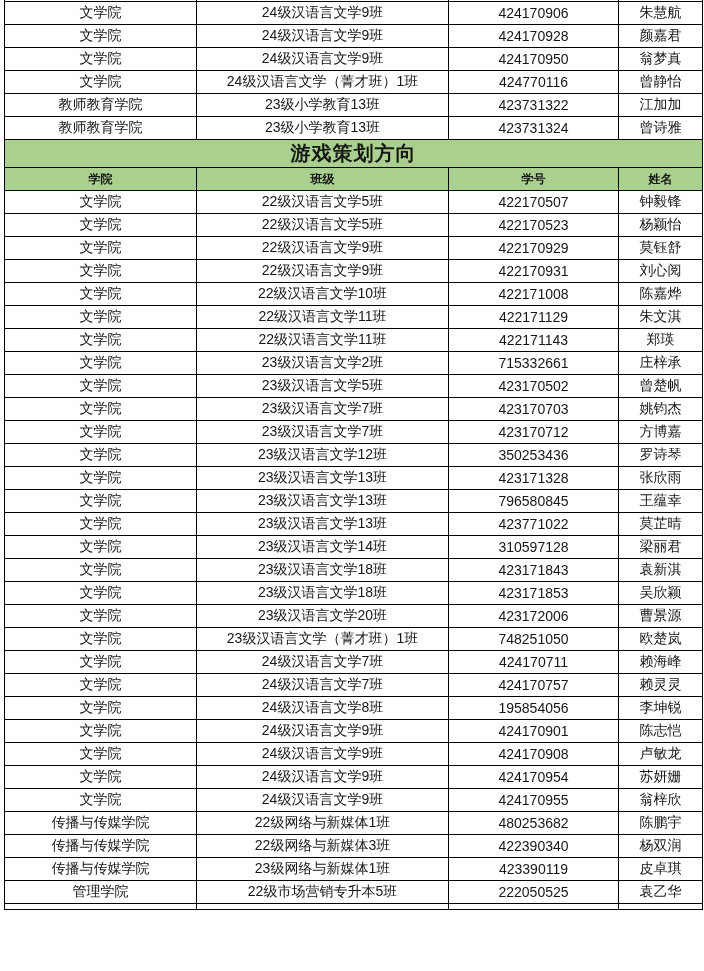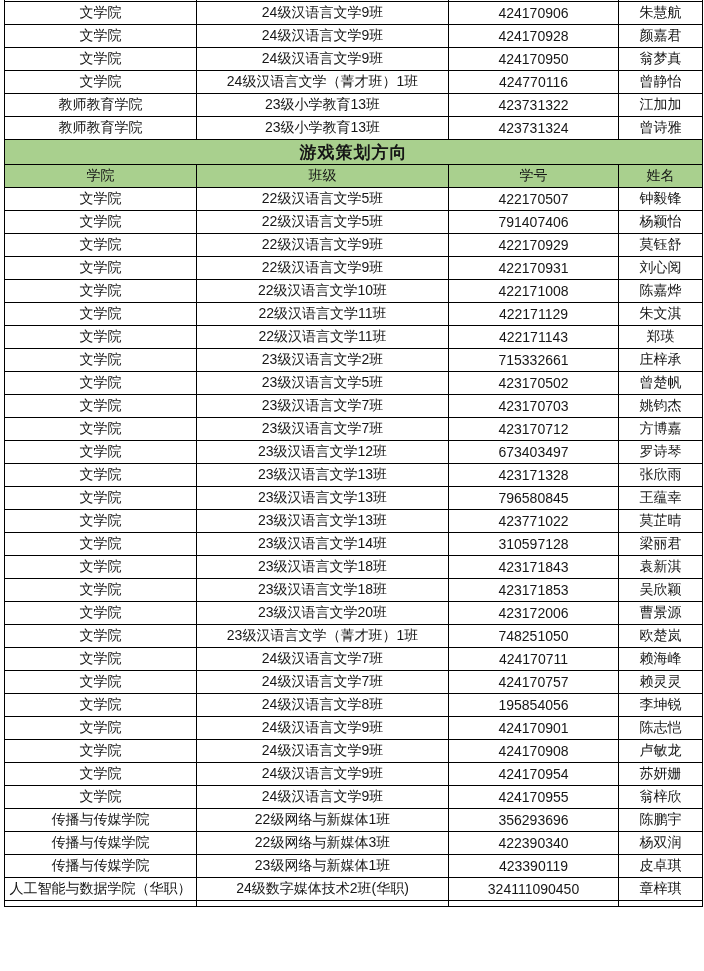--- a/index.html
+++ b/index.html
@@ -31,28 +31,28 @@
     font-weight:normal;
     color:var(--text);
     white-space:nowrap;
     overflow:hidden;
   }
   tr.sliver td{height:3px;}
   tr.sliver-b td{height:5px;}
   td.section{
     background:var(--green);
     font-weight:bold;
-    font-size:17px;
+    font-size:20px;
     height:24px;
     letter-spacing:1px;
   }
   tr.cols th{
     background:var(--green);
-    font-weight:normal;
-    font-size:14px;
+    font-weight:bold;
+    font-size:12px;
   }
 </style>
 </head>
 <body>
 
 <table>
   <colgroup>
     <col style="width:192px">
     <col style="width:252px">
     <col style="width:170px">
@@ -118,21 +118,21 @@
   <tbody id="tbody-main">
       <tr>
         <td>文学院</td>
         <td>22级汉语言文学5班</td>
         <td>422170507</td>
         <td>钟毅锋</td>
       </tr>
       <tr>
         <td>文学院</td>
         <td>22级汉语言文学5班</td>
-        <td>791407406</td>
+        <td>422170523</td>
         <td>杨颖怡</td>
       </tr>
       <tr>
         <td>文学院</td>
         <td>22级汉语言文学9班</td>
         <td>422170929</td>
         <td>莫钰舒</td>
       </tr>
       <tr>
         <td>文学院</td>
@@ -178,21 +178,21 @@
       </tr>
       <tr>
         <td>文学院</td>
         <td>23级汉语言文学7班</td>
         <td>423170712</td>
         <td>方博嘉</td>
       </tr>
       <tr>
         <td>文学院</td>
         <td>23级汉语言文学12班</td>
-        <td>673403497</td>
+        <td>350253436</td>
         <td>罗诗琴</td>
       </tr>
       <tr>
         <td>文学院</td>
         <td>23级汉语言文学13班</td>
         <td>423171328</td>
         <td>张欣雨</td>
       </tr>
       <tr>
         <td>文学院</td>
@@ -274,40 +274,40 @@
       </tr>
       <tr>
         <td>文学院</td>
         <td>24级汉语言文学9班</td>
         <td>424170955</td>
         <td>翁梓欣</td>
       </tr>
       <tr>
         <td>传播与传媒学院</td>
         <td>22级网络与新媒体1班</td>
-        <td>356293696</td>
+        <td>480253682</td>
         <td>陈鹏宇</td>
       </tr>
       <tr>
         <td>传播与传媒学院</td>
         <td>22级网络与新媒体3班</td>
         <td>422390340</td>
         <td>杨双润</td>
       </tr>
       <tr>
         <td>传播与传媒学院</td>
         <td>23级网络与新媒体1班</td>
         <td>423390119</td>
         <td>皮卓琪</td>
       </tr>
       <tr>
-        <td>人工智能与数据学院（华职）</td>
-        <td>24级数字媒体技术2班(华职)</td>
-        <td>324111090450</td>
-        <td>章梓琪</td>
+        <td>管理学院</td>
+        <td>22级市场营销专升本5班</td>
+        <td>222050525</td>
+        <td>袁乙华</td>
       </tr>
     </tbody>
   <tbody>
     <tr class="sliver-b">
       <td></td>
       <td></td>
       <td></td>
       <td></td>
     </tr>
   </tbody>

